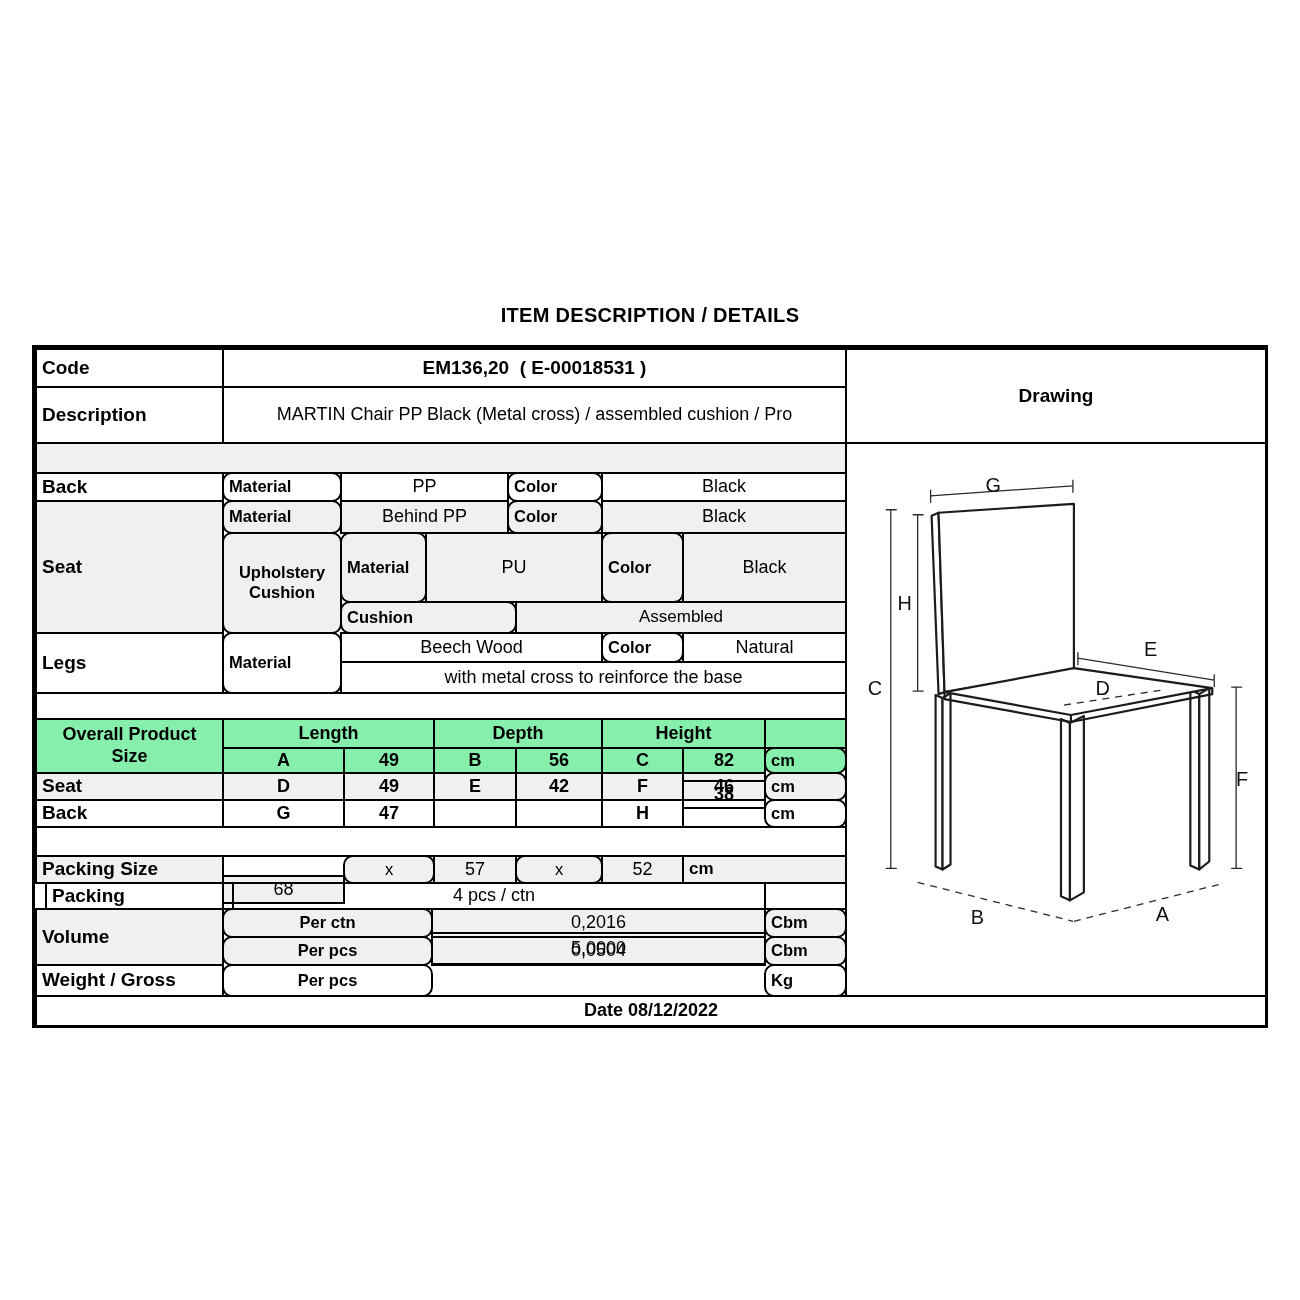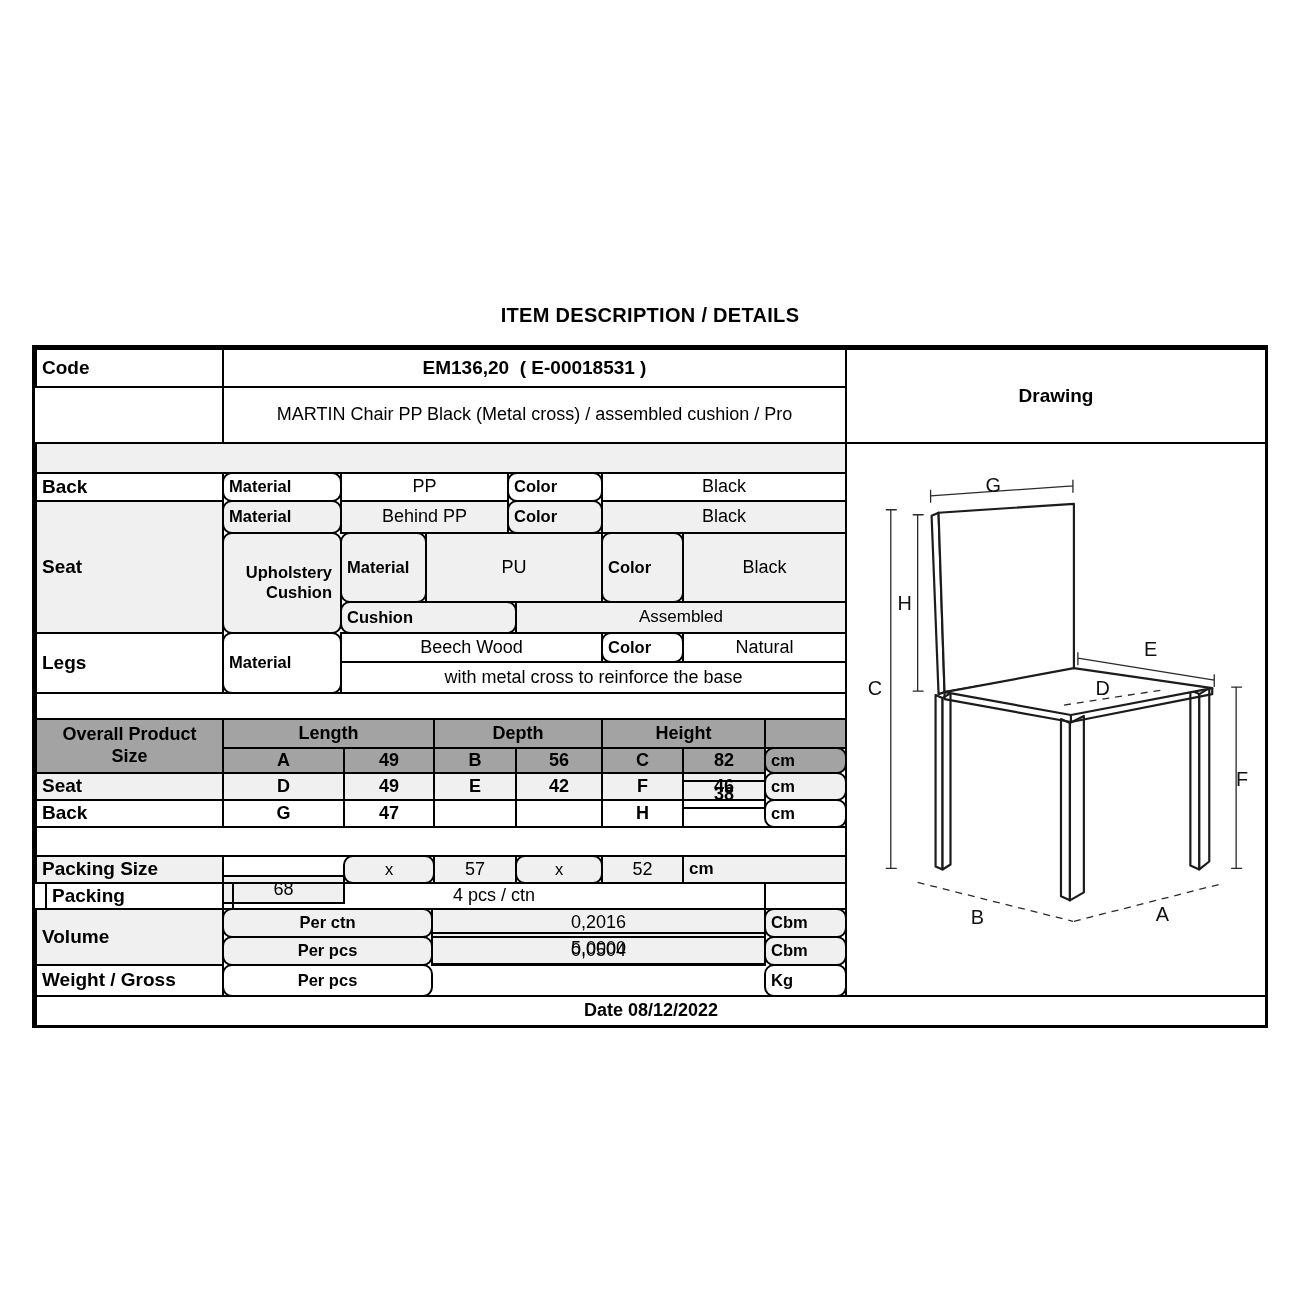--- a/index.html
+++ b/index.html
@@ -12,61 +12,62 @@
          border:3px solid #000;pointer-events:none;z-index:10;}
   .c{position:absolute;box-sizing:border-box;border:2px solid #000;
      display:flex;align-items:center;justify-content:center;
      font-size:18px;line-height:1.2;overflow:hidden;text-align:center;}
   .b{font-weight:bold;}
   .l{justify-content:flex-start;padding-left:5px;text-align:left;}
   .f19{font-size:19px;}
   .f16{font-size:16.5px;border-radius:10px;}
   .f17{font-size:17px;}
   .gray{background:#f0f0f0;}
-  .yel{background:#a3a3a3;}
+  .yel{background:#86efac;}
   .pre{white-space:pre-wrap;}
   .wrapnarrow{display:inline-block;max-width:560px;}
   .drawcell{padding:0;align-items:stretch;justify-content:stretch;}
   .drawcell svg{width:100%;height:100%;display:block;}
   .chair{stroke:#1c1c1c;stroke-width:2.2;fill:#ffffff;stroke-linejoin:round;}
   .dim{stroke:#2a2a2a;stroke-width:1.3;fill:none;}
   .dimd{stroke:#2a2a2a;stroke-width:1.3;fill:none;stroke-dasharray:7 6;}
   .dimtext{font-family:"Liberation Sans",sans-serif;font-size:20px;fill:#111;}
 </style>
 </head>
 <body>
 
 <div class="page">
 
   <div class="title">ITEM DESCRIPTION / DETAILS</div>
 
   <div class="tbl">
 
     <div class="c b f19 l" style="left:0px;top:0px;width:189px;height:40px;">Code</div>
     <div class="c b f19 pre" style="left:187px;top:0px;width:625px;height:40px;">EM136,20  ( E-00018531 )</div>
+    <div class="c b f19 l" style="left:0px;top:38px;width:189px;height:58px;">Description</div>
     <div class="c" style="left:187px;top:38px;width:625px;height:58px;">
         <span class="wrapnarrow">MARTIN Chair PP Black (Metal cross) / assembled cushion / Pro</span>
       </div>
 
     <div class="c gray" style="left:0px;top:94px;width:812px;height:32px;"></div>
 
     <div class="c b f19 l" style="left:0px;top:124px;width:189px;height:30px;">Back</div>
     <div class="c b f16 l" style="left:187px;top:124px;width:120px;height:30px;">Material</div>
     <div class="c" style="left:305px;top:124px;width:169px;height:30px;">PP</div>
     <div class="c b f16 l" style="left:472px;top:124px;width:96px;height:30px;">Color</div>
     <div class="c" style="left:566px;top:124px;width:246px;height:30px;">Black</div>
 
     <div class="c b f19 l gray" style="left:0px;top:152px;width:189px;height:134px;">Seat</div>
     <div class="c b f16 l gray" style="left:187px;top:152px;width:120px;height:34px;">Material</div>
     <div class="c gray" style="left:305px;top:152px;width:169px;height:34px;">Behind PP</div>
     <div class="c b f16 l gray" style="left:472px;top:152px;width:96px;height:34px;">Color</div>
     <div class="c gray" style="left:566px;top:152px;width:246px;height:34px;">Black</div>
 
     <div class="c b f16 gray" style="left:187px;top:184px;width:120px;height:102px;">
-        <span style="max-width:100px;display:inline-block;text-align:right;">Upholstery Cushion</span>
+        <span style="max-width:100px;display:inline-block;">Upholstery Cushion</span>
       </div>
     <div class="c b f16 l gray" style="left:305px;top:184px;width:87px;height:71px;">Material</div>
     <div class="c gray" style="left:390px;top:184px;width:178px;height:71px;">PU</div>
     <div class="c b f16 l gray" style="left:566px;top:184px;width:83px;height:71px;">Color</div>
     <div class="c gray" style="left:647px;top:184px;width:165px;height:71px;">Black</div>
     <div class="c b f16 l gray" style="left:305px;top:253px;width:177px;height:33px;">Cushion</div>
     <div class="c f17 gray" style="left:480px;top:253px;width:332px;height:33px;">Assembled</div>
 
     <div class="c b f19 l" style="left:0px;top:284px;width:189px;height:62px;">Legs</div>
     <div class="c b f16 l" style="left:187px;top:284px;width:120px;height:62px;">Material</div>

